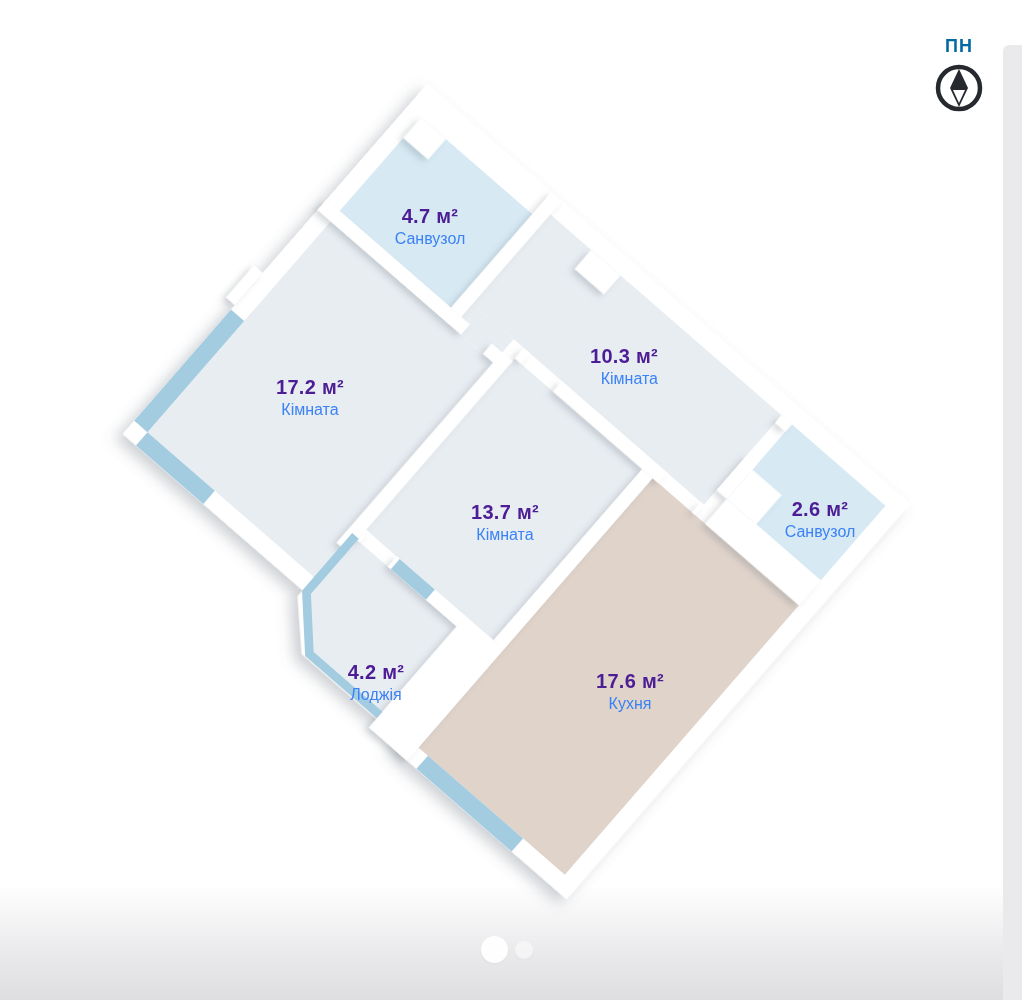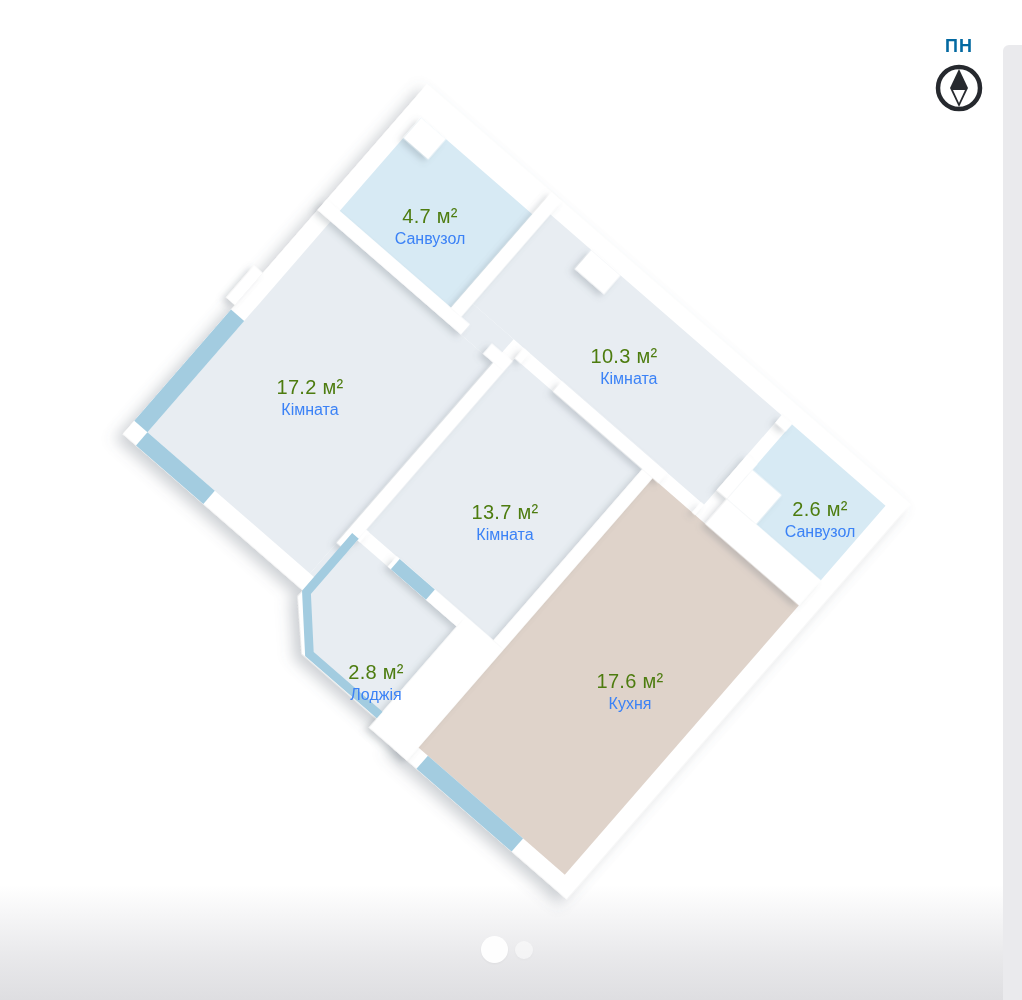--- a/index.html
+++ b/index.html
@@ -7,21 +7,21 @@
         font-family:"Liberation Sans","DejaVu Sans",sans-serif;}
   #plan-svg{position:absolute;left:0;top:0;}
   
   #bottom-band{position:absolute;left:0;bottom:0;width:1022px;height:115px;
     background:linear-gradient(to bottom, rgba(226,226,229,0) 0%, rgba(226,226,229,.75) 60%, #dedee1 100%);}
   
   #scrollbar{position:absolute;right:0;top:45px;width:19px;height:955px;background:#eaeaed;
     border-radius:6px 0 0 0;}
   
   .room-label{position:absolute;transform:translate(-50%,-50%);text-align:center;white-space:nowrap;pointer-events:none;}
-  .room-label .area{font-size:20px;font-weight:400;color:#4d7c0f;letter-spacing:.3px;}
+  .room-label .area{font-size:20px;font-weight:700;color:#4c1d95;letter-spacing:.3px;}
   .room-label .rname{font-size:16px;font-weight:400;color:#3b82f6;margin-top:2px;}
   
   #compass{position:absolute;left:926px;top:36px;width:66px;height:96px;text-align:center;}
   #compass .pn{font-size:18px;font-weight:700;color:#0369a1;letter-spacing:1px;}
   
   #carousel{position:absolute;left:0;top:934px;width:1022px;height:32px;}
   .dot{position:absolute;border-radius:50%;background:#ffffff;box-shadow:0 1px 3px rgba(0,0,0,.05);}
   .dot.active{width:27px;height:27px;left:481px;top:2px;opacity:.97;}
   .dot.inactive{width:18px;height:18px;left:515px;top:7px;opacity:.5;}
 </style>
@@ -118,21 +118,21 @@
       </div>
       <div class="room-label" style="left: 820px; top: 519px;">
         <div class="area">2.6 м²</div>
         <div class="rname">Санвузол</div>
       </div>
       <div class="room-label" style="left: 630px; top: 691px;">
         <div class="area">17.6 м²</div>
         <div class="rname">Кухня</div>
       </div>
       <div class="room-label" style="left: 376px; top: 682px;">
-        <div class="area">2.8 м²</div>
+        <div class="area">4.2 м²</div>
         <div class="rname">Лоджія</div>
       </div>
     </div>
 
   <div id="carousel">
     <span class="dot active"></span>
     <span class="dot inactive"></span>
   </div>
 
   <div id="scrollbar"></div>

